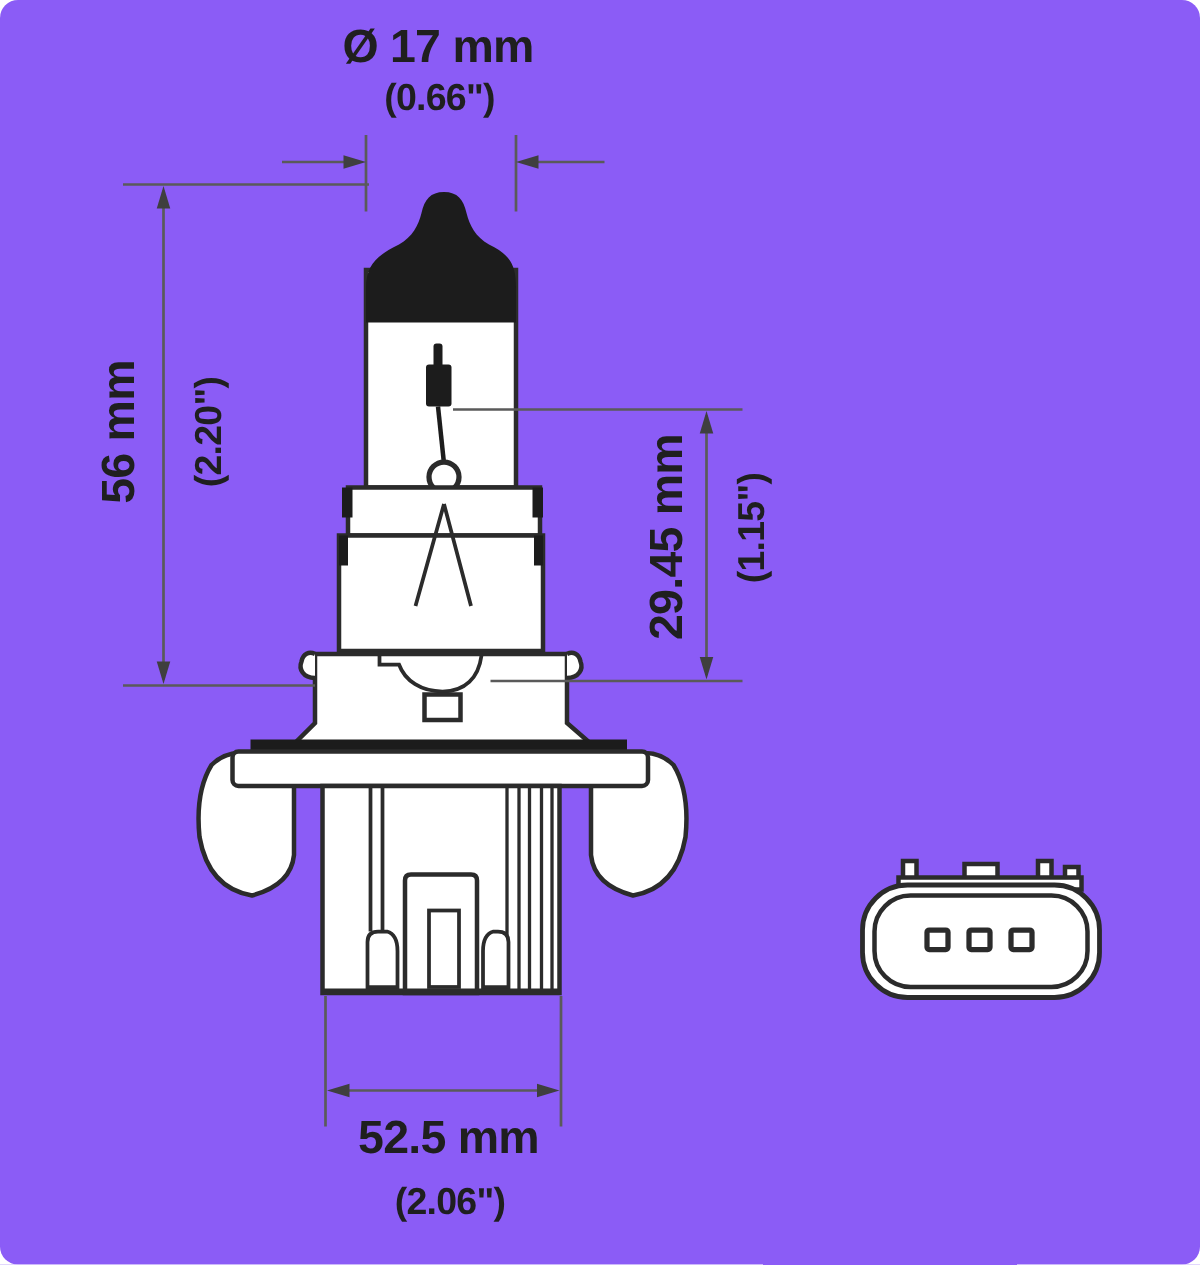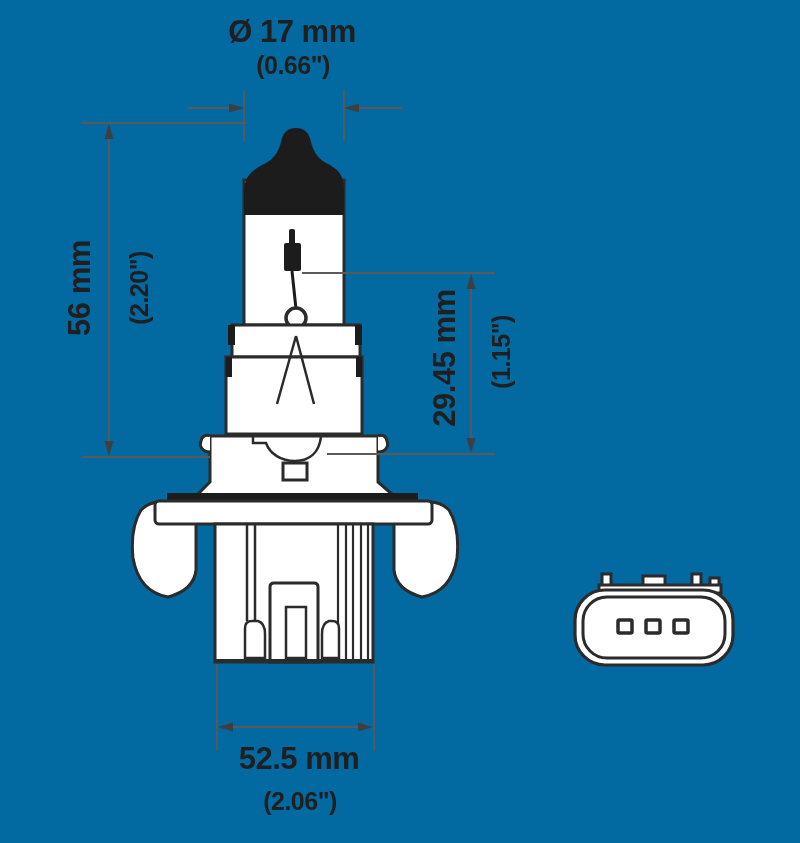--- a/index.html
+++ b/index.html
@@ -4,22 +4,23 @@
 <style>
   html, body {
     margin: 0;
     padding: 0;
     background: #ffffff;
   }
   .stage {
     position: relative;
     width: 800px;
     height: 843px;
-    background: #0369a1;
+    background: #8b5cf6;
     overflow: hidden;
+    border-radius: 12px;
   }
   svg {
     display: block;
   }
   .dim-text {
     font-family: "Liberation Sans", "DejaVu Sans", sans-serif;
     font-weight: bold;
     fill: #1f1f1f;
     letter-spacing: -0.5px;
   }

